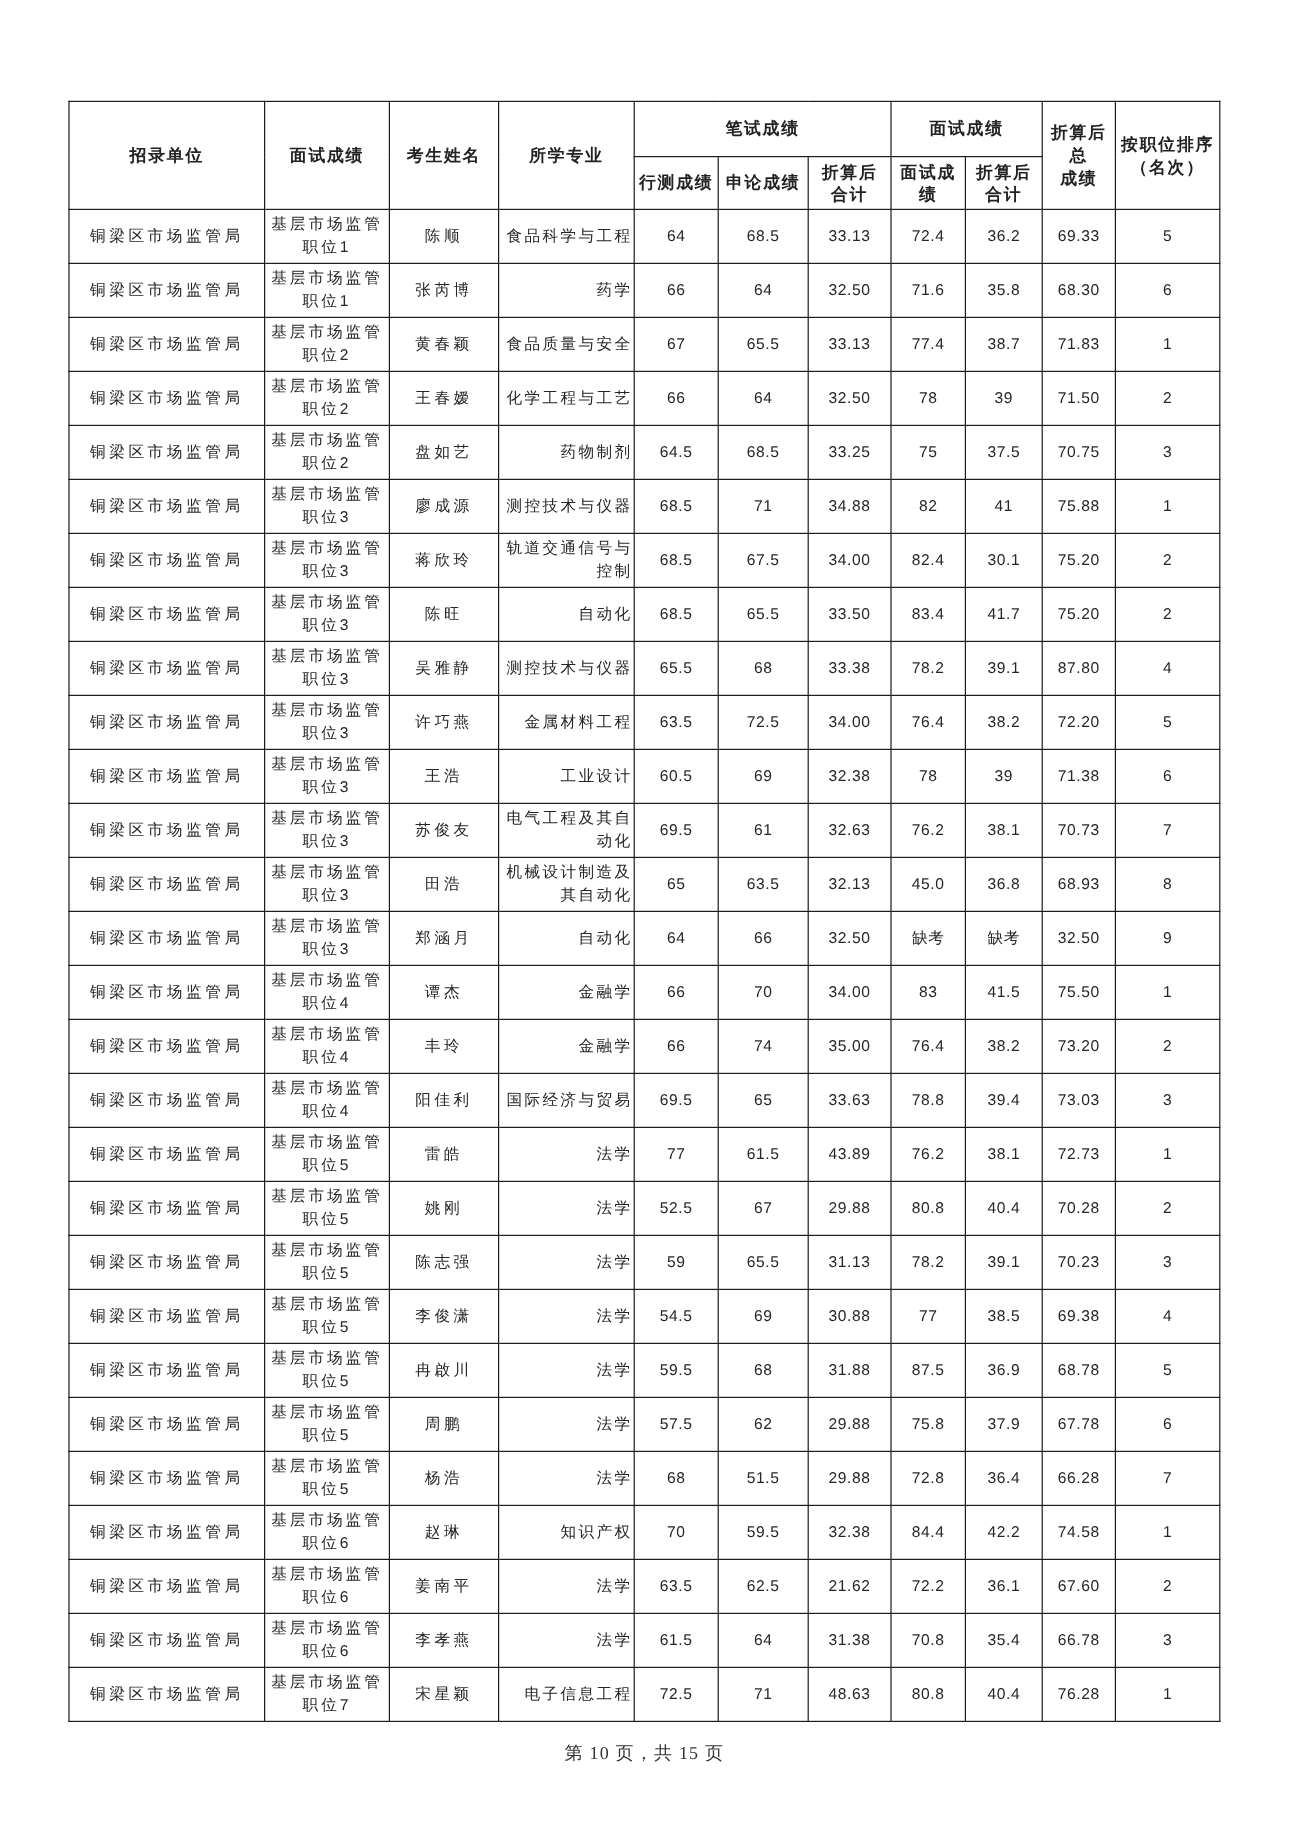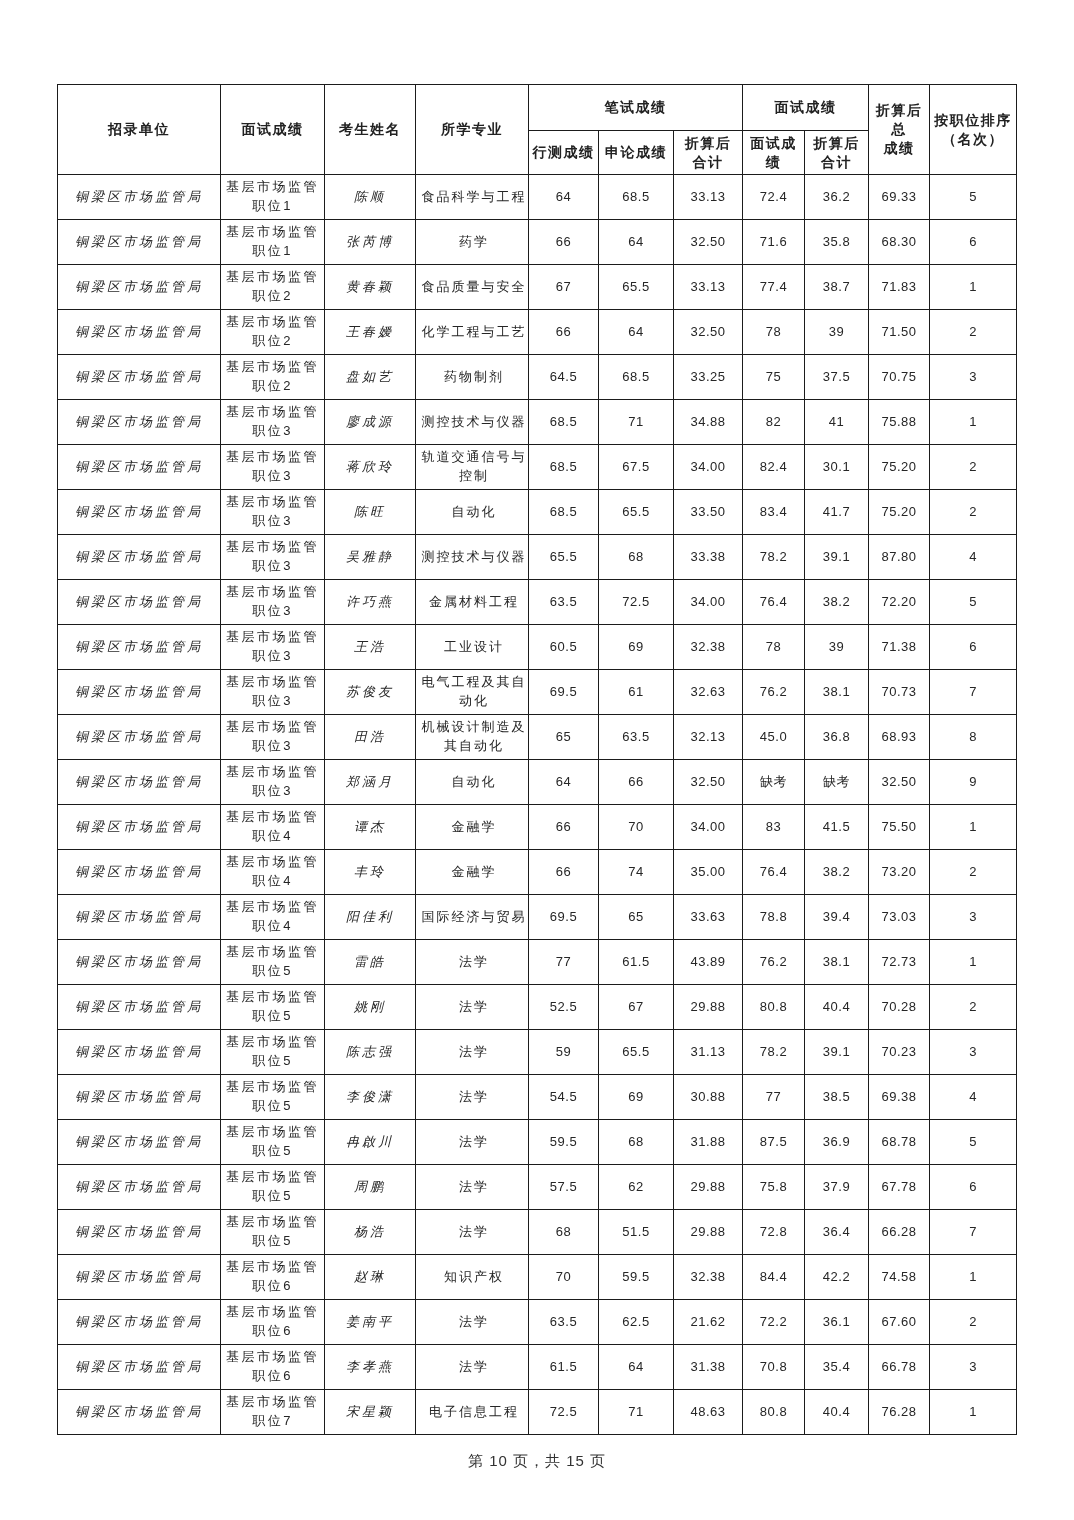--- a/index.html
+++ b/index.html
@@ -36,39 +36,39 @@
     font-weight: bold;
     font-size: 14px;
     letter-spacing: 1.5px;
     line-height: 1.35;
     color: #222222;
   }
   .score-table td {
     font-size: 13px;
     line-height: 1.45;
   }
-  td.zh { letter-spacing: 3px; font-style: italic; }
+  td.zh { letter-spacing: 3px; }
   td.pos { letter-spacing: 2.5px; margin-left: 16px; }
   td.major {
-    text-align: center;
+    text-align: right;
     padding-left: 5px;
     padding-right: 1px;
     letter-spacing: 2px;
     margin-top: 36px;
   }
   td.num { letter-spacing: 0.5px; }
   .page-footer {
     position: absolute;
     top: 1452px;
     left: 0;
     width: 1074px;
     text-align: center;
     font-size: 15px;
     letter-spacing: 1px;
-    font-family: Liberation Sans, sans-serif;
+    font-family: Liberation Serif, serif;
     color: #333333;
   }
 </style>
 </head>
 <body>
 
 <div class="page-table-wrap">
   <table class="score-table">
     <colgroup>
       <col style="width:163px">

